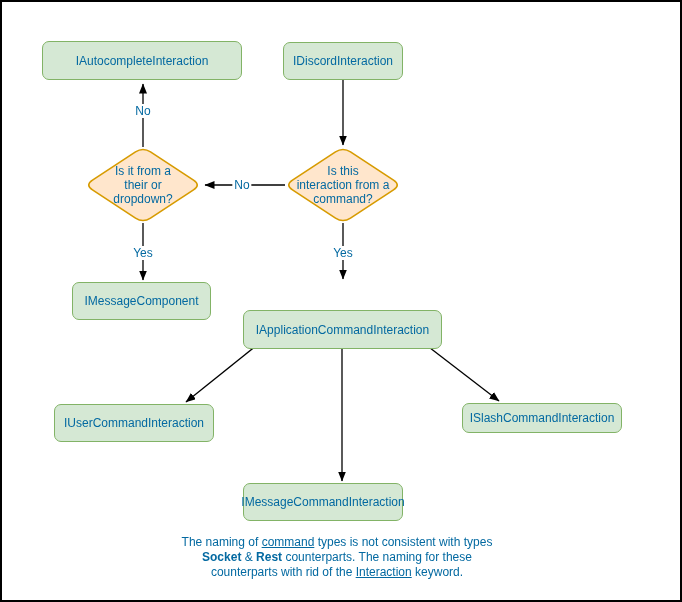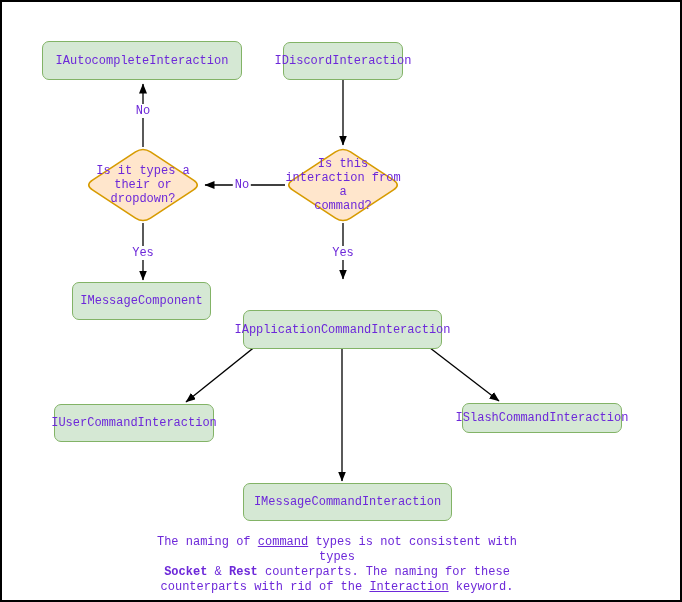--- a/index.html
+++ b/index.html
@@ -3,22 +3,22 @@
 <meta charset="utf-8">
 <style>
   html, body { margin: 0; padding: 0; background: #ffffff; }
   .canvas {
     position: relative;
     width: 682px;
     height: 602px;
     box-sizing: border-box;
     border: 2px solid #000000;
     background: #ffffff;
-    font-family: Liberation Mono, monospace;
-    color: #6d28d9;
+    font-family: Liberation Sans, sans-serif;
+    color: #0369a1;
     overflow: hidden;
   }
   svg.edges { position: absolute; left: 0; top: 0; }
   .edge-line { stroke: var(--arrow, #000000); stroke-width: 1.3; fill: none; }
   .arrowhead { fill: var(--arrow, #000000); }
   .node {
     position: absolute;
     display: flex;
     align-items: center;
     justify-content: center;
@@ -93,28 +93,28 @@
   <div class="node" style="left:281px; top:40px;  width:120px; height:38px;">IDiscordInteraction</div>
 
   <div class="node" style="left:70px;  top:280px; width:139px; height:38px;">IMessageComponent</div>
 
   <div class="node" style="left:241px; top:279px; width:199px; height:39px;margin-top:29px;">IApplicationCommandInteraction</div>
 
   <div class="node" style="left:52px;  top:402px; width:160px; height:38px;">IUserCommandInteraction</div>
 
   <div class="node" style="left:460px; top:401px; width:160px; height:30px;">ISlashCommandInteraction</div>
 
-  <div class="node" style="left:241px; top:481px; width:209px; height:38px;">IMessageCommandInteraction</div>
+  <div class="node" style="left:241px; top:481px; width:160px; height:38px;">IMessageCommandInteraction</div>
 
   <div class="decision" style="left:83px; top:145px;">
     <svg width="120" height="80" viewBox="-2 -2 120 80">
       <path class="decision-shape" d="M 65.5 4.9 L 108.5 33.1 Q 116 38 108.5 42.9 L 65.5 71.1 Q 58 76 50.5 71.1 L 7.5 42.9 Q 0 38 7.5 33.1 L 50.5 4.9 Q 58 0 65.5 4.9 Z"></path>
     </svg>
     <div class="decision-text">
-      <div>Is it types a</div>
+      <div>Is it from a</div>
       <div>their or</div>
       <div>dropdown?</div>
     </div>
   </div>
 
   <div class="decision" style="left:283px; top:145px;">
     <svg width="120" height="80" viewBox="-2 -2 120 80">
       <path class="decision-shape" d="M 65.5 4.9 L 108.5 33.1 Q 116 38 108.5 42.9 L 65.5 71.1 Q 58 76 50.5 71.1 L 7.5 42.9 Q 0 38 7.5 33.1 L 50.5 4.9 Q 58 0 65.5 4.9 Z"></path>
     </svg>
     <div class="decision-text">

